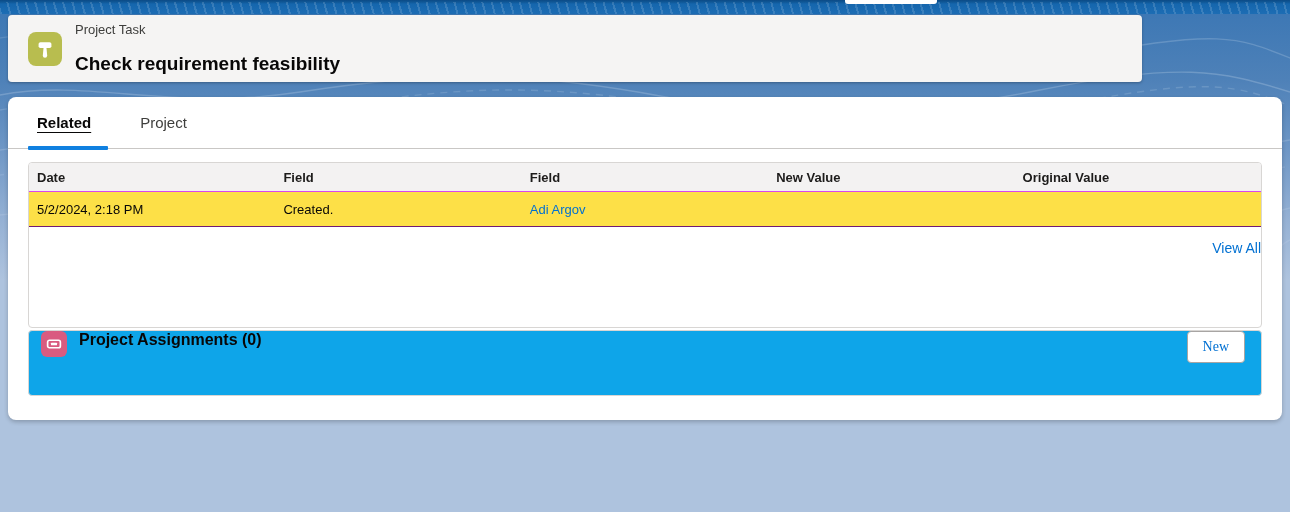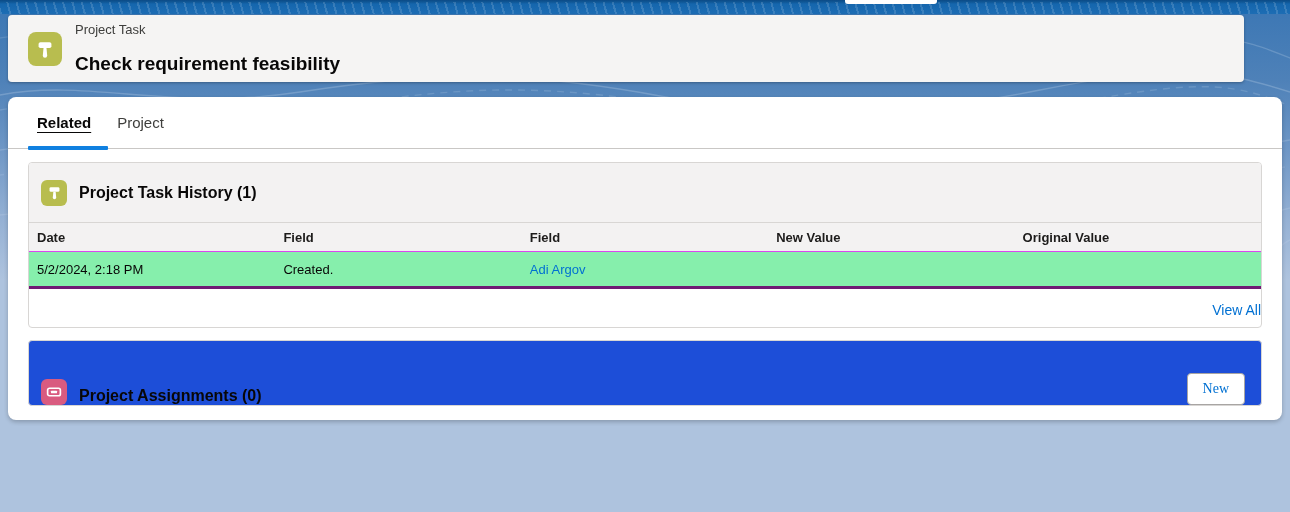--- a/index.html
+++ b/index.html
@@ -15,61 +15,61 @@
   }
   .topbar::after{
     content:"";position:absolute;inset:2px 0 0 0;
     background:repeating-linear-gradient(75deg,rgba(255,255,255,.14) 0 2px,transparent 2px 9px);
   }
   .pattern{position:absolute;top:0;left:0;pointer-events:none;}
   .top-sliver{position:absolute;left:845px;top:0;width:92px;height:4px;background:#fff;border-radius:0 0 3px 3px;}
 
   
   .header-card{
-    position:absolute;left:8px;top:15px;width:1236px;height:67px;box-sizing:border-box;
+    position:absolute;left:8px;top:15px;width:1134px;height:67px;box-sizing:border-box;
     background:#f5f4f3;border-radius:4px;box-shadow:0 1px 3px rgba(0,0,0,.28);
     display:flex;align-items:center;padding-left:20px;
   }
   .obj-icon{display:flex;align-items:center;justify-content:center;flex:none;}
   .obj-icon.lg{width:34px;height:34px;border-radius:8px;}
   .obj-icon.sm{width:26px;height:26px;border-radius:6px;}
   .icon-task{background:#b8bd4f;}
   .icon-assign{background:#d95b80;}
   .header-text{margin-left:13px;}
   .entity{font-size:13px;color:#3e3e3c;line-height:1.2;}
   .title{font-size:19px;font-weight:700;color:#080707;margin:16px 0 0;line-height:1.15;}
 
   
   .main-card{
     position:absolute;left:8px;top:97px;width:1274px;height:323px;box-sizing:border-box;
     background:#fff;border-radius:8px;box-shadow:0 2px 4px rgba(0,0,0,.22);
   }
   .tabs{position:relative;height:51px;border-bottom:1px solid #c9c7c5;display:flex;align-items:center;padding-left:29px;}
-  .tab{font-size:15px;color:#3e3e3c;margin-right:26px;cursor:pointer;}
+  .tab{font-size:15px;color:#3e3e3c;margin-right:49px;cursor:pointer;}
   .tab.active{font-weight:700;color:#080707;text-decoration:underline;text-underline-offset:4px;}
   .tab-indicator{position:absolute;left:20px;bottom:-2px;width:80px;height:4px;background:#1080e0;border-radius:1px;}
 
   .inner-card{
     position:absolute;left:20px;width:1234px;box-sizing:border-box;
     border:1px solid #d8d6d4;border-radius:4px;background:#fff;overflow:hidden;
   }
   .history-card{top:65px;height:166px;}
   .card-header{height:59px;background:#f3f2f2;border-bottom:1px solid #d8d6d4;display:flex;align-items:center;padding:0 12px;}
   .card-title{font-size:16px;font-weight:700;color:#080707;margin:0 0 0 12px;cursor:pointer;}
 
   .thead,.trow{display:grid;grid-template-columns:repeat(5,1fr);align-items:center;}
   .thead{height:28px;background:#f3f2f2;border-bottom:1px solid #d946ef;}
   .th{font-size:13px;font-weight:700;color:#1d1c1b;padding-left:8px;white-space:nowrap;}
-  .trow{height:34px;background:#86efac;border-bottom:3px solid #701a75;}
+  .trow{height:34px;background:#fde047;border-bottom:1px solid #701a75;}
   .td{font-size:13px;color:#080707;padding-left:8px;white-space:nowrap;}
   a.link{color:#0070d2;text-decoration:none;cursor:pointer;}
   .tfoot{height:42px;display:flex;align-items:center;justify-content:flex-end;}
   .view-all{font-size:14px;color:#0070d2;text-decoration:none;cursor:pointer;}
 
-  .assignments-card{top:243px;height:66px;background:#1d4ed8;display:flex;align-items:flex-end;padding:0 16px 0 12px;}
+  .assignments-card{top:233px;height:66px;background:#0ea5e9;display:flex;align-items:flex-start;padding:0 16px 0 12px;}
   .new-btn{
     margin-left:auto;height:32px;min-width:58px;padding:0 15px;
     background:#fff;border:1px solid #a8a5a3;border-radius:4px;
     color:#0070d2;font-size:14px;font-family:Liberation Serif, serif;cursor:pointer;
   }
 </style>
 </head>
 <body>
 
 <div class="stage">
@@ -105,29 +105,20 @@
 
   <main class="main-card">
 
     <nav class="tabs">
       <div class="tab active">Related</div>
       <div class="tab">Project</div>
       <div class="tab-indicator"></div>
     </nav>
 
     <section class="inner-card history-card">
-      <div class="card-header">
-        <div class="obj-icon sm icon-task">
-          <svg width="17" height="17" viewBox="0 0 24 24">
-            <rect x="5" y="4.5" width="14" height="6.5" rx="2" fill="#fff"></rect>
-            <path d="M10.4 11 h3.2 l0.8 8.2 a2.4 2.4 0 0 1 -4.8 0 z" fill="#fff"></path>
-          </svg>
-        </div>
-        <h2 class="card-title">Project Task History (1)</h2>
-      </div>
 
       <div>
         <div class="thead">
           <div class="th">Date</div>
           <div class="th">Field</div>
           <div class="th">Field</div>
           <div class="th">New Value</div>
           <div class="th">Original Value</div>
         </div>
         <div class="trow">

